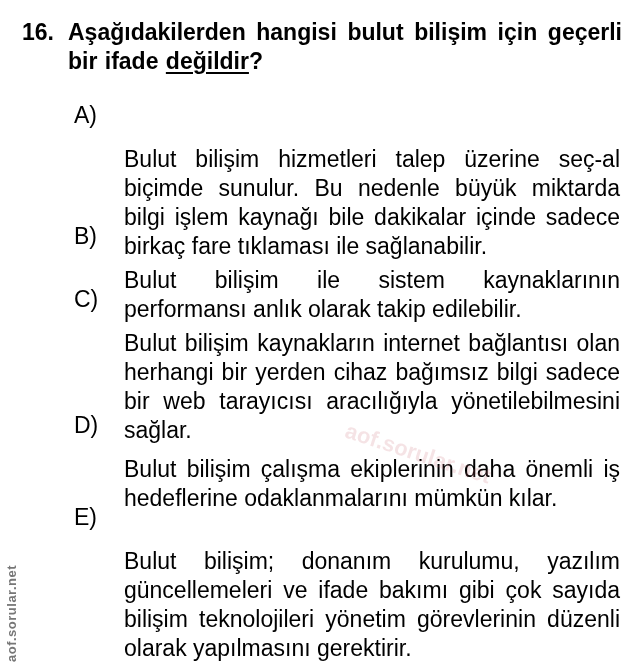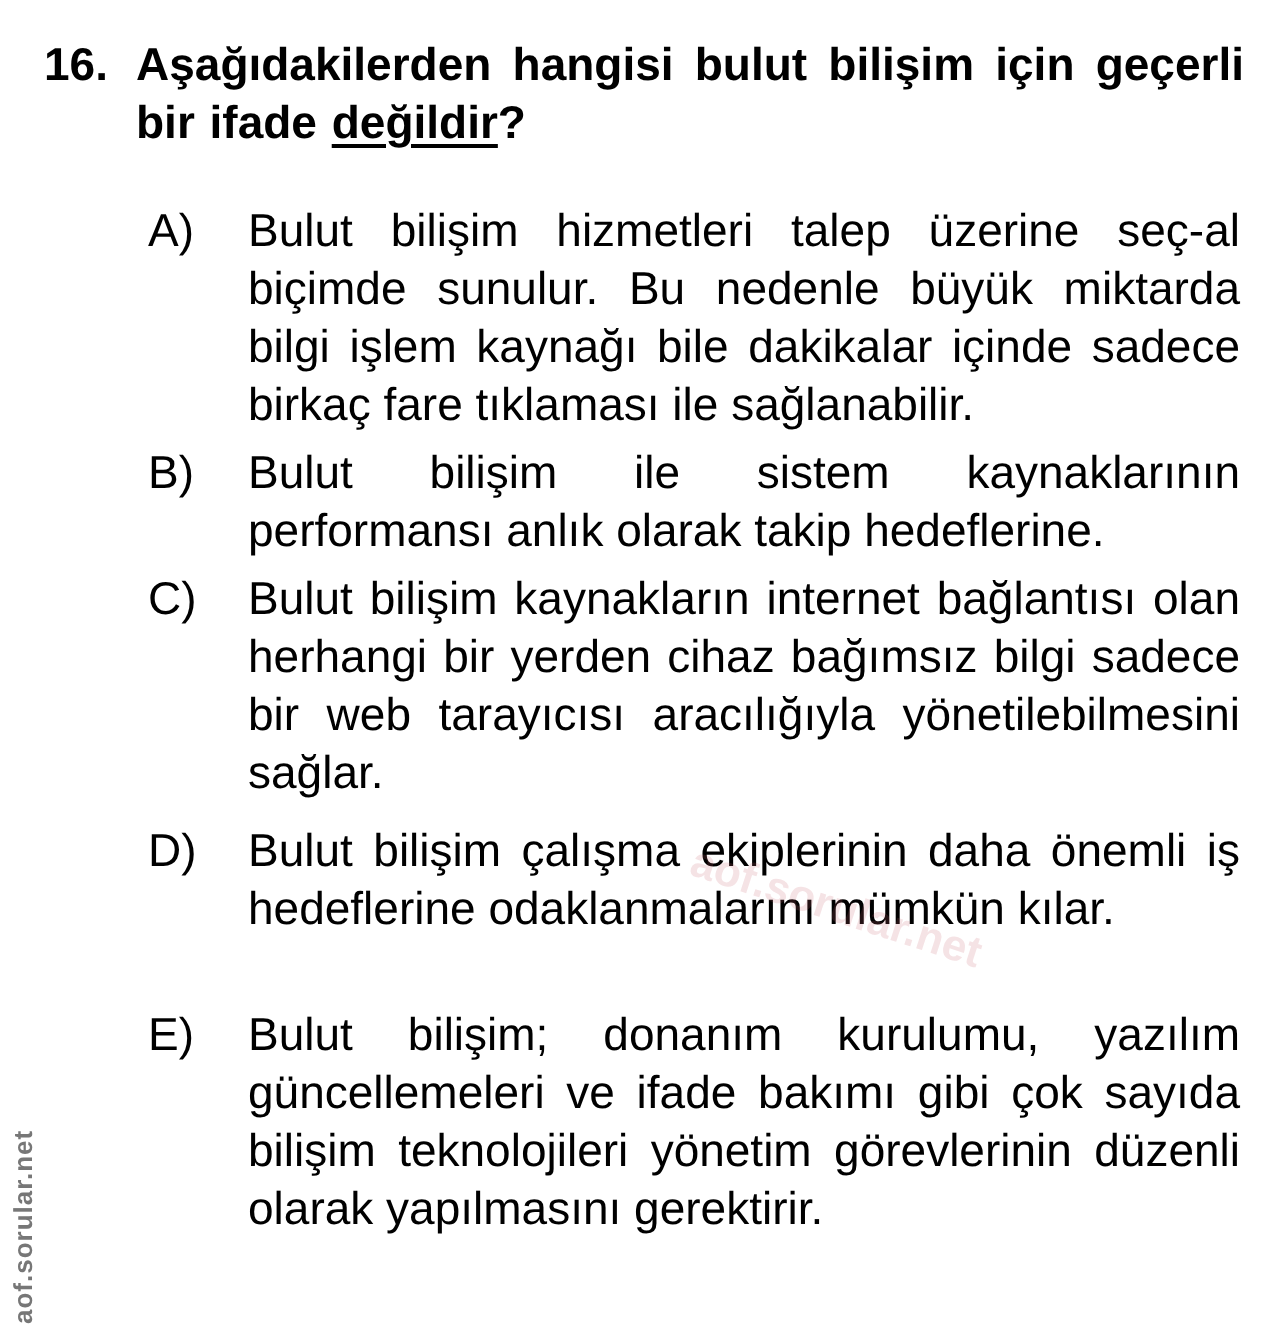--- a/index.html
+++ b/index.html
@@ -3,40 +3,40 @@
 <meta charset="utf-8">
 <style>
   html, body { margin: 0; padding: 0; background: #ffffff; }
   body { width: 644px; height: 670px; position: relative; overflow: hidden; font-family: "Liberation Sans", sans-serif; color: #000; }
   .question { position: absolute; left: 22px; top: 18px; width: 600px; font-weight: bold; font-size: 23px; line-height: 29px; }
   .qnum { position: absolute; left: 0; top: 0; }
   .qtext { margin-left: 46px; text-align: justify; text-align-last: left; word-spacing: 1px; }
   .qtext u { text-decoration-thickness: 2px; text-underline-offset: 3px; }
   .option { position: absolute; left: 74px; width: 546px; font-size: 23px; line-height: 29px; }
   .opt-label { position: absolute; left: 0; top: 0; }
-  .opt-text { margin-left: 50px; text-align: justify; text-align-last: left; }
+  .opt-text { margin-left: 50px; text-align: justify; text-align-last: left; margin-top: 44px; }
   .watermark-side { position: absolute; left: 4px; top: 662px; transform-origin: left top; transform: rotate(-90deg); font-size: 13px; color: #777; font-weight: bold; letter-spacing: 0.5px; white-space: nowrap; }
   .watermark-center { position: absolute; left: 350px; top: 418px; transform: rotate(18deg); transform-origin: left top; font-size: 22px; font-weight: bold; color: rgba(200,100,110,0.18); white-space: nowrap; pointer-events: none; }
 </style>
 </head>
 <body>
 
 <div class="question">
   <span class="qnum">16.</span>
   <div class="qtext"><span>Aşağıdakilerden hangisi bulut bilişim için geçerli bir ifade </span><u>değildir</u><span>?</span></div>
 </div>
 
 <div class="option" style="top:101px;">
   <span class="opt-label">A)</span>
   <div class="opt-text">Bulut bilişim hizmetleri talep üzerine seç-al biçimde sunulur. Bu nedenle büyük miktarda bilgi işlem kaynağı bile dakikalar içinde sadece birkaç fare tıklaması ile sağlanabilir.</div>
 </div>
 
 <div class="option" style="top:222px;">
   <span class="opt-label">B)</span>
-  <div class="opt-text">Bulut bilişim ile sistem kaynaklarının performansı anlık olarak takip hedeflerine.</div>
+  <div class="opt-text">Bulut bilişim ile sistem kaynaklarının performansı anlık olarak takip edilebilir.</div>
 </div>
 
 <div class="option" style="top:285px;">
   <span class="opt-label">C)</span>
   <div class="opt-text">Bulut bilişim kaynakların internet bağlantısı olan herhangi bir yerden cihaz bağımsız bilgi sadece bir web tarayıcısı aracılığıyla yönetilebilmesini sağlar.</div>
 </div>
 
 <div class="option" style="top:411px;">
   <span class="opt-label">D)</span>
   <div class="opt-text">Bulut bilişim çalışma ekiplerinin daha önemli iş hedeflerine odaklanmalarını mümkün kılar.</div>

